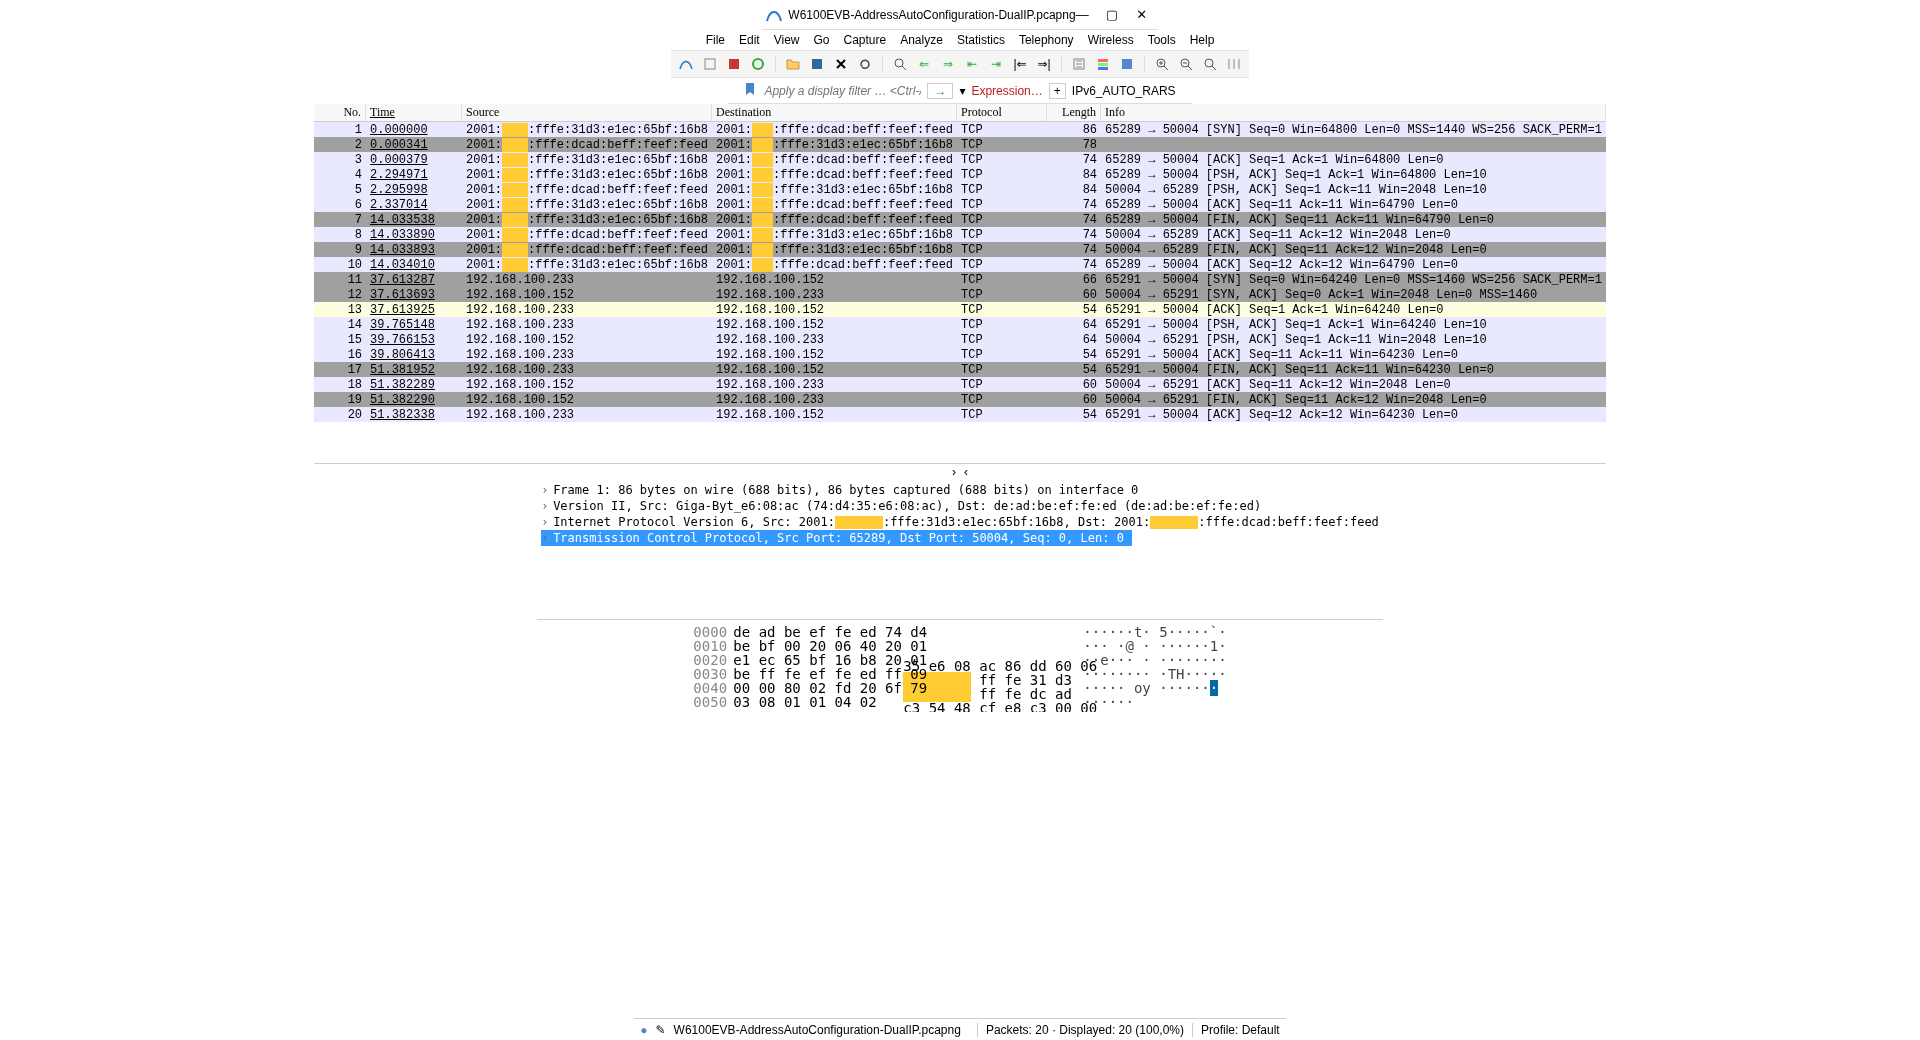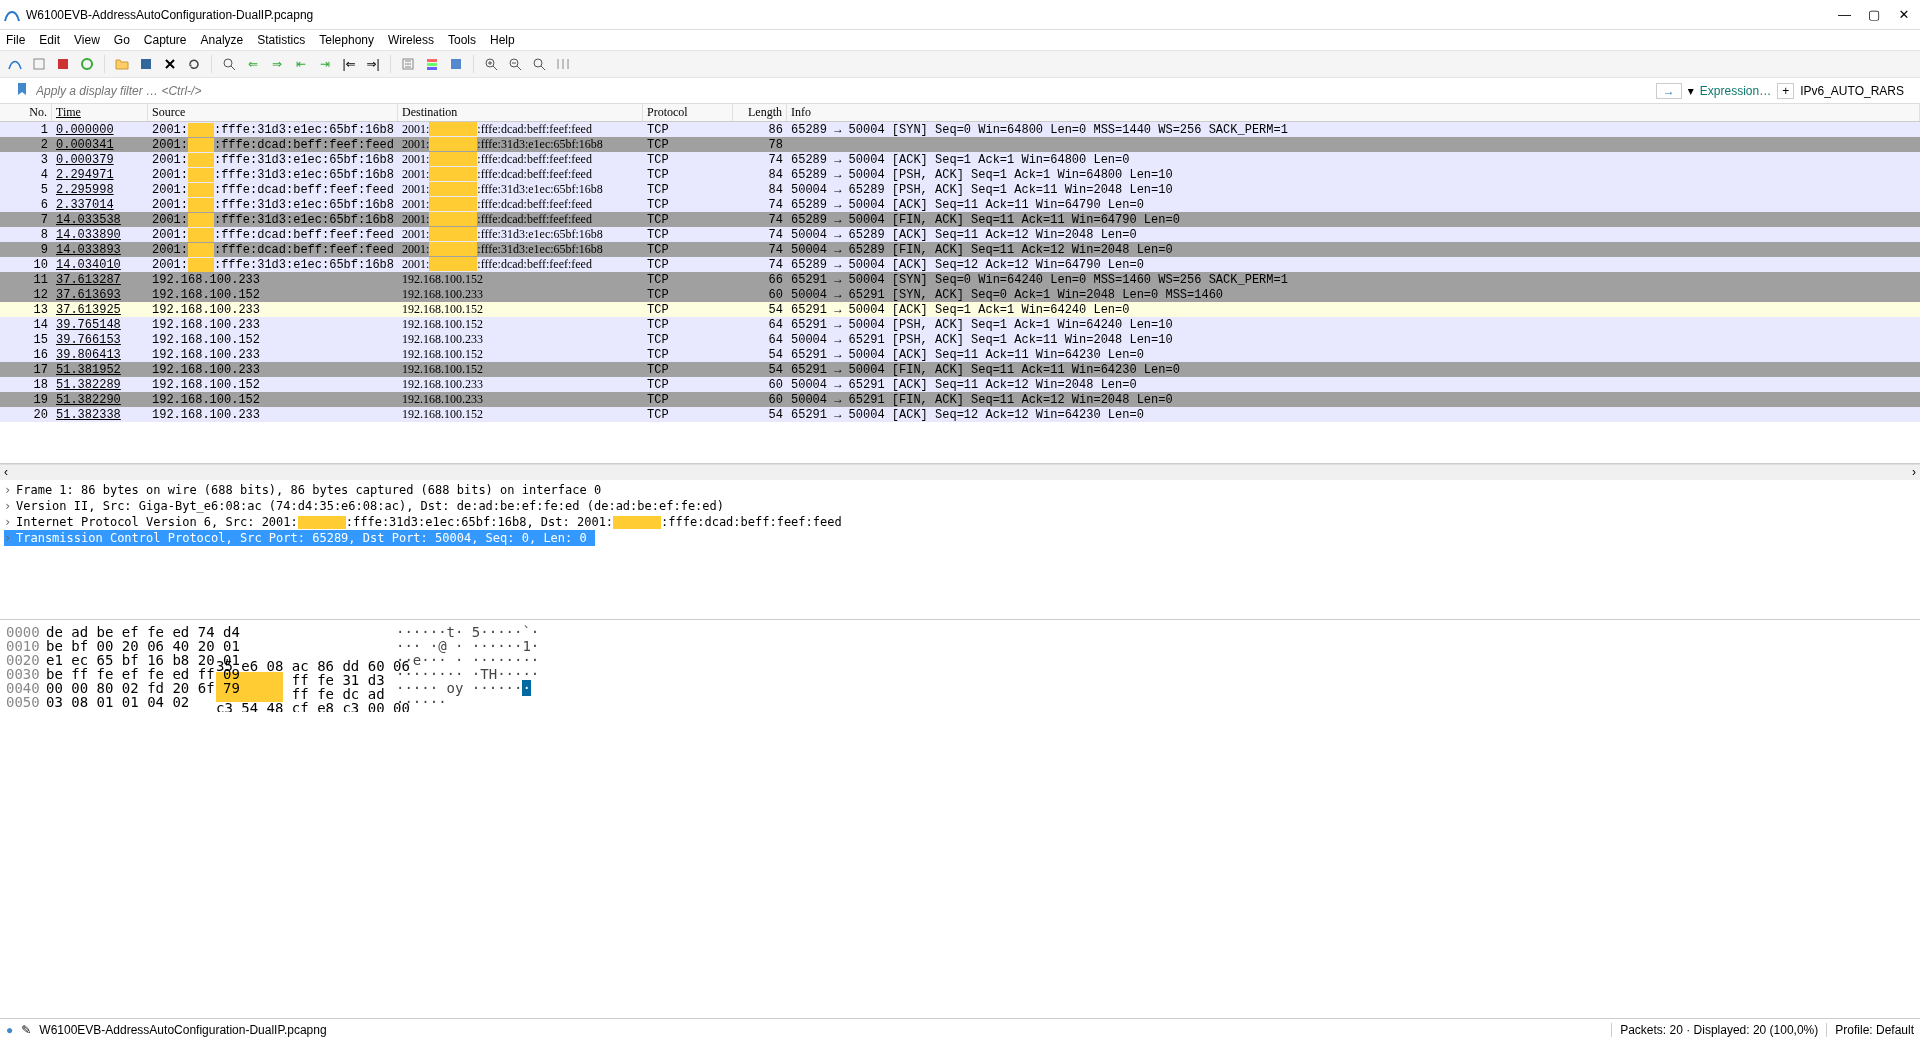--- a/index.html
+++ b/index.html
@@ -12,29 +12,29 @@
 .menubar { height:20px; display:flex; align-items:center; gap:14px; padding:0 6px; font-size:12px; }
 .menubar span { cursor:pointer; }
 .toolbar { height:28px; background:#f5f5f5; border-top:1px solid #e5e5e5; border-bottom:1px solid #e5e5e5; display:flex; align-items:center; gap:6px; padding:0 6px; }
 .tb-btn { width:18px; height:18px; display:flex; align-items:center; justify-content:center; cursor:pointer; }
 .tb-sep { width:1px; height:18px; background:#ddd; margin:0 2px; }
 .filterbar { height:26px; display:flex; align-items:center; padding:2px 16px; gap:4px; border-bottom:1px solid #ddd; }
 .filterbar .icon { width:14px; }
 .filterbar input { flex:1; border:none; outline:none; font-size:12px; font-style:italic; color:#888; padding:2px; }
 .filter-right { display:flex; align-items:center; gap:6px; font-size:12px; }
 .filter-right .arrow-box { border:1px solid #ccc; padding:0 6px; color:#2980b9; }
-.filter-right .expr { color:#0f766e; cursor:pointer; }
+.filter-right .expr { color:#b91c1c; cursor:pointer; }
 .filter-right .plus { border:1px solid #ccc; padding:0 4px; cursor:pointer; }
 .packet-list { height:360px; overflow:hidden; border-bottom:1px solid #ccc; font-family:Consolas,"Courier New",monospace; font-size:12px; display:flex; flex-direction:column; }
 .pl-header { display:flex; background:#f8f8f8; border-bottom:1px solid #ccc; height:18px; font-family:"Segoe UI"; font-size:12px; }
 .pl-header div { padding:1px 4px; border-right:1px solid #e0e0e0; }
 .col-no { width:52px; text-align:right; padding-right:6px; }
 .col-time { width:96px;text-decoration:underline; }
 .col-src { width:250px; }
-.col-dst { width:245px;font-family:Liberation Serif, serif; }
+.col-dst { width:245px; }
 .col-proto { width:90px; }
 .col-len { width:54px; text-align:right; padding-right:6px; }
 .col-info { flex:1; }
 .pl-body { flex:1; overflow-y:auto; }
 .pl-row { display:flex; height:15px; align-items:center; white-space:nowrap; }
 .pl-row > div { padding:0 4px; overflow:hidden; }
 .pl-row.light { background:#e8e8ff; }
 .pl-row.dark { background:#a0a0a0; }
 .pl-row.selected { background:#fdfde0; }
 .addr-part { display:flex; }
@@ -51,21 +51,21 @@
 .hex-row { display:flex; height:14px; }
 .hex-off { width:40px; color:#888; }
 .hex-bytes1 { width:170px; white-space:pre; }
 .hex-bytes2 { width:180px; white-space:pre;margin-top:34px; }
 .hex-ascii { white-space:pre; color:#444; }
 .hex-mask { background:#ffcc33; display:inline-block; }
 .hex-sel { background:#0369a1; color:#fff; }
 .statusbar { height:22px; border-top:1px solid #ccc; display:flex; align-items:center; padding:0 6px; font-size:12px; gap:8px; }
 .statusbar .spacer { flex:1; }
 .statusbar .sep { width:1px; height:14px; background:#ccc; }
-.main { display:flex; flex-direction:column; height:100vh; }
+.main { display:flex; flex-direction:column; height:100vh;align-items:center; }
 .hexwrap { flex:1; overflow:hidden; }
 </style>
 </head>
 <body>
 
 <div class="main">
 
 <div class="titlebar">
   <svg class="titlebar-icon" viewBox="0 0 16 16">
         <path d="M1 14 C4 2 12 2 15 14" stroke="#2277cc" stroke-width="2" fill="none"></path>

